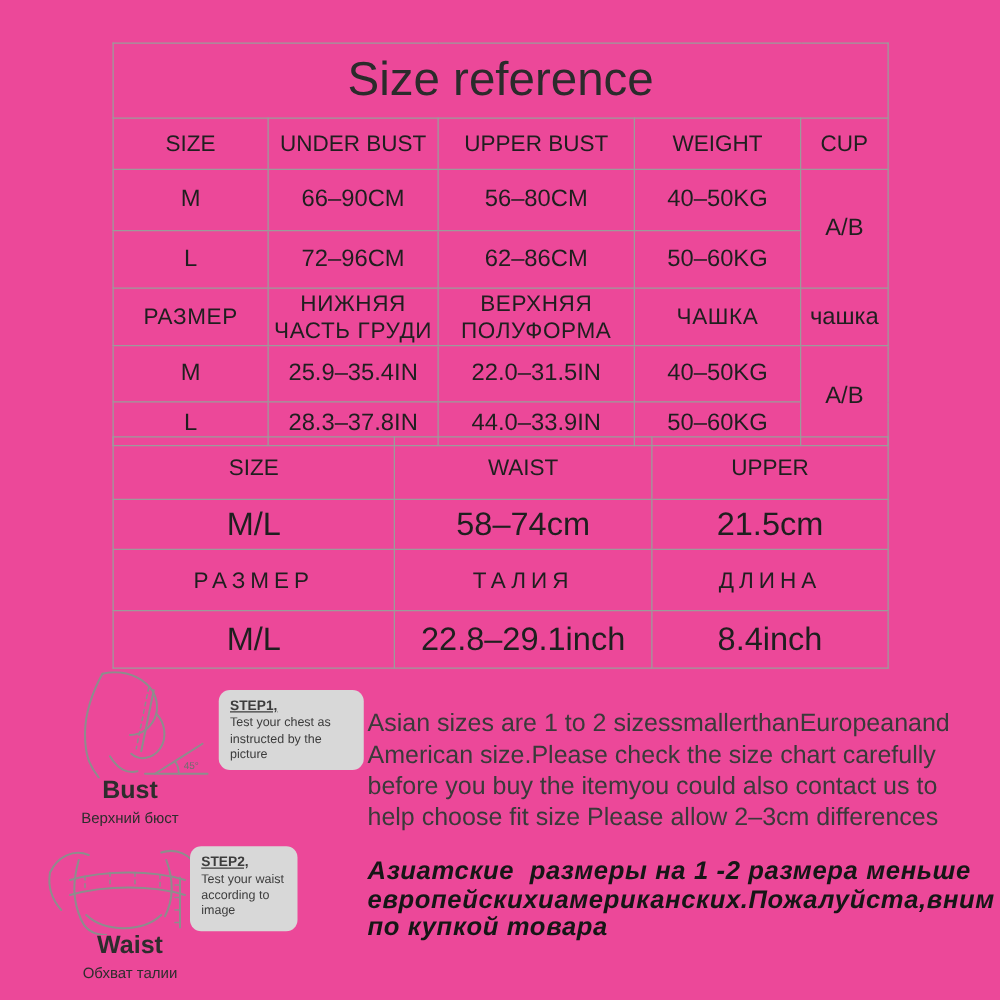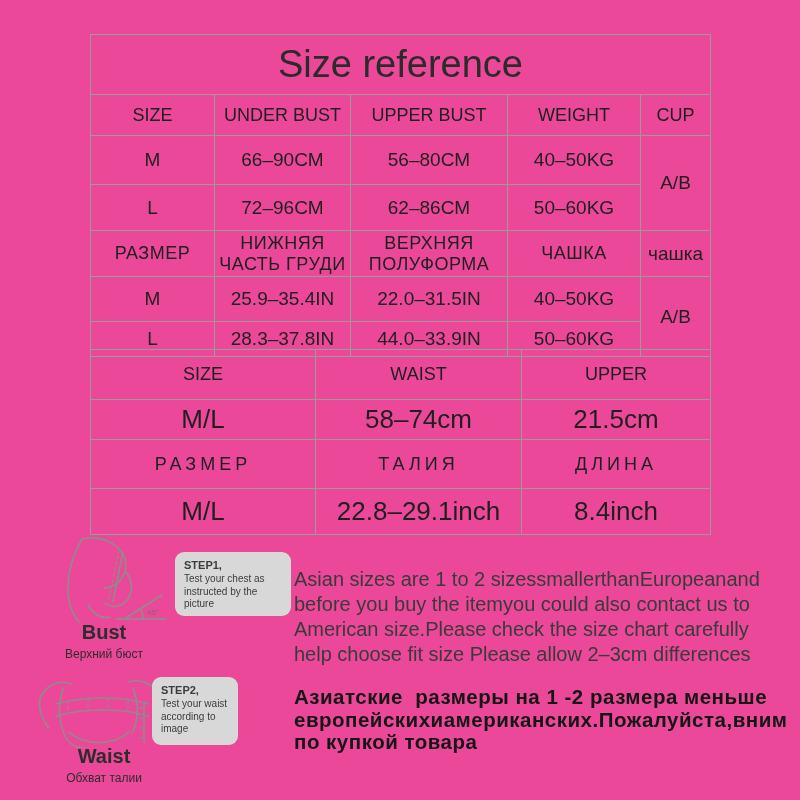--- a/index.html
+++ b/index.html
@@ -27,26 +27,26 @@
   .big{font-size:26px;}
   .sp{letter-spacing:4px;font-size:18px;}
   .fig{position:absolute;}
   .fig path, .fig line, .fig ellipse{fill:none;stroke:#8d8d8d;stroke-width:1.6;stroke-linecap:round;}
   .fig .dash{stroke-dasharray:3 3;stroke-width:1.2;}
   .fig text{fill:#6f6f6f;stroke:none;font-size:8px;font-family:"Liberation Sans",sans-serif;}
   .fig-label{position:absolute;text-align:center;color:#2d2d2d;}
   .fig-label .en{font-weight:bold;font-size:20px;line-height:22px;}
   .fig-label .ru{font-size:12px;line-height:23px;}
   .step-box{position:absolute;background:#d8d8d8;border-radius:9px;padding:7px 9px;color:#3c3c3c;}
-  .step-title{font-size:11px;font-weight:bold;margin-bottom:2px;}
+  .step-title{font-size:11px;font-weight:bold;margin-bottom:2px;text-decoration:underline;}
   .step-text{font-size:10px;line-height:12.5px;}
   .note-en{position:absolute;left:294px;top:567px;width:498px;font-size:20px;line-height:25px;color:#3a3a3a;}
   .note-en div{white-space:pre;}
   .note-ru{position:absolute;left:294px;top:686px;width:504px;font-size:20.5px;line-height:22.5px;
-           font-weight:bold;color:#161616;letter-spacing:0.5px;}
+           font-weight:bold;color:#161616;letter-spacing:0.5px;font-style:italic;}
   .note-ru div{white-space:pre;}
 </style>
 </head>
 <body>
 
 <div class="page">
 
   <table class="top-table">
     <colgroup>
       <col style="width:124px">
@@ -173,22 +173,22 @@
     <div class="en">Waist</div>
     <div class="ru">Обхват талии</div>
   </div>
   <div class="step-box" style="left:152px;top:677px;width:68px;height:54px;">
     <div class="step-title">STEP2,</div>
     <div class="step-text">Test your waist according to image</div>
   </div>
 
   <div class="note-en">
     <div>Asian sizes are 1 to 2 sizessmallerthanEuropeanand</div>
+    <div>American size.Please check the size chart carefully</div>
     <div>before you buy the itemyou could also contact us to</div>
-    <div>American size.Please check the size chart carefully</div>
     <div>help choose fit size Please allow 2–3cm differences</div>
   </div>
   <div class="note-ru">
     <div>Азиатские  размеры на 1 -2 размера меньше</div>
     <div>европейскихиамериканских.Пожалуйста,вним</div>
     <div>по купкой товара</div>
   </div>
 
 </div>
 

